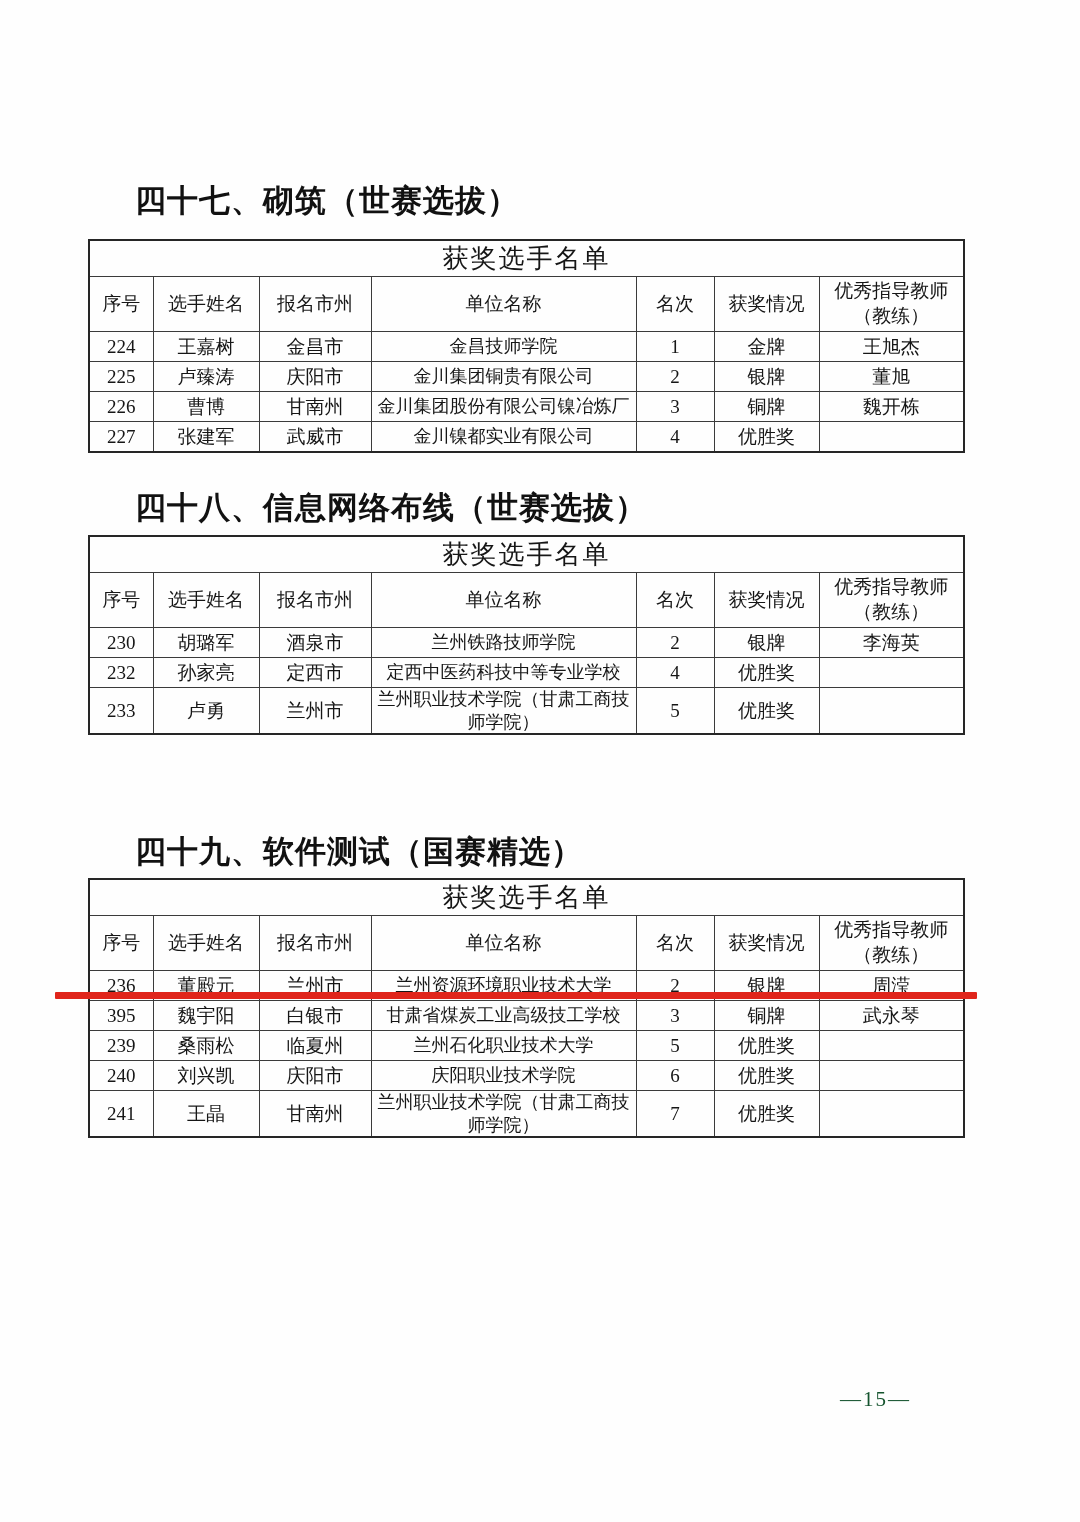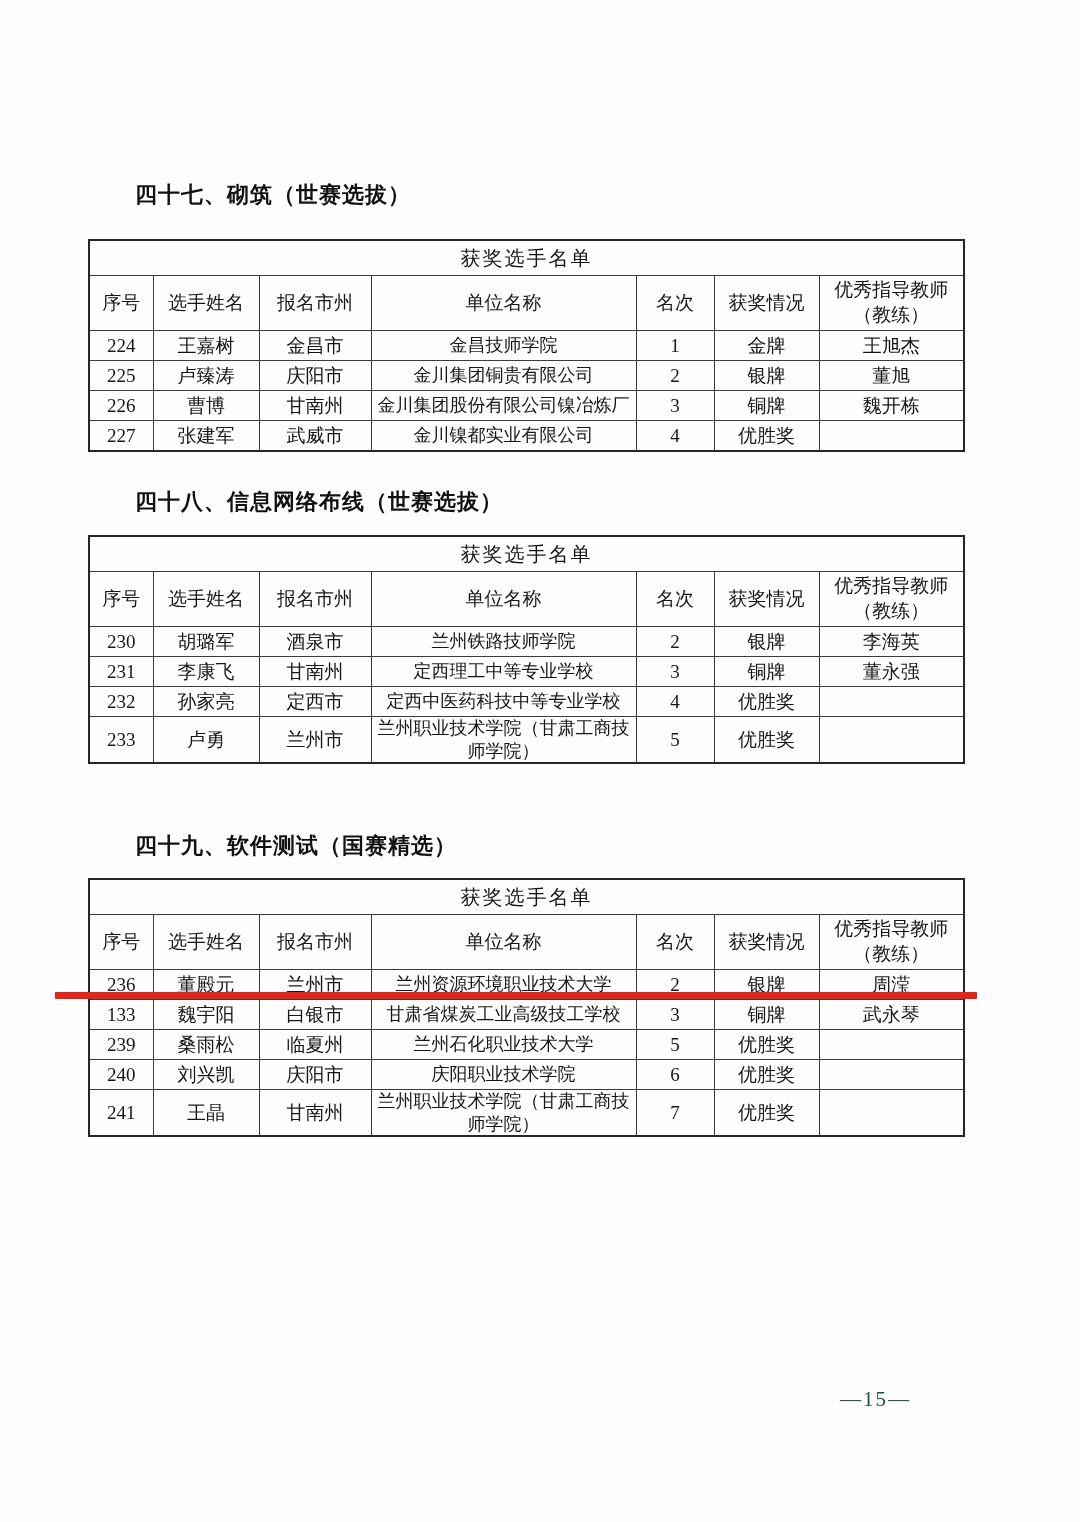--- a/index.html
+++ b/index.html
@@ -12,21 +12,21 @@
     overflow: hidden;
     font-family: "Liberation Serif", "DejaVu Serif", serif;
     color: #141414;
   }
   .section-title {
     position: absolute;
     left: 135px;
     margin: 0;
     font-family: Liberation Sans, sans-serif;
     font-weight: bold;
-    font-size: 22px;
+    font-size: 31px;
     letter-spacing: 1px;
     color: #111;
     white-space: nowrap;
   }
   #title-1 { top: 180px; }
   #title-2 { top: 487px; }
   #title-3 { top: 831px; }
 
   table.award-table {
     position: absolute;
@@ -43,21 +43,21 @@
 
   table.award-table th, table.award-table td {
     border: 1px solid #3b3b3b;
     font-weight: normal;
     text-align: center;
     vertical-align: middle;
     padding: 0 2px;
     overflow: hidden;
   }
   table.award-table { border: 2px solid #262626; }
-  tr.list-title-row th { height: 34px; font-size: 20px; letter-spacing: 2px; }
+  tr.list-title-row th { height: 34px; font-size: 26px; letter-spacing: 2px; }
   tr.col-header-row th { height: 54px; line-height: 1.3; }
   tbody td { height: 29px; line-height: 1.25; }
   td.c3 { text-align: left; padding-left: 9px; padding-right: 1px; font-size: 18px; }
   td.c0, td.c4 { font-family: "Liberation Serif", "DejaVu Serif", serif; }
   td.c2 { text-align: left; padding-left: 13px; }
 
   .red-underline {
     position: absolute;
     left: 55px;
     top: 992px;
@@ -181,29 +181,20 @@
         <tr>
           <td class="c0">230</td>
           <td class="c1">胡璐军</td>
           <td class="c2">酒泉市</td>
           <td class="c3">兰州铁路技师学院</td>
           <td class="c4">2</td>
           <td class="c5">银牌</td>
           <td class="c6">李海英</td>
         </tr>
         <tr>
-          <td class="c0">231</td>
-          <td class="c1">李康飞</td>
-          <td class="c2">甘南州</td>
-          <td class="c3">定西理工中等专业学校</td>
-          <td class="c4">3</td>
-          <td class="c5">铜牌</td>
-          <td class="c6">董永强</td>
-        </tr>
-        <tr>
           <td class="c0">232</td>
           <td class="c1">孙家亮</td>
           <td class="c2">定西市</td>
           <td class="c3">定西中医药科技中等专业学校</td>
           <td class="c4">4</td>
           <td class="c5">优胜奖</td>
           <td class="c6"></td>
         </tr>
         <tr>
           <td class="c0">233</td>
@@ -249,21 +240,21 @@
         <tr>
           <td class="c0">236</td>
           <td class="c1">董殿元</td>
           <td class="c2">兰州市</td>
           <td class="c3">兰州资源环境职业技术大学</td>
           <td class="c4">2</td>
           <td class="c5">银牌</td>
           <td class="c6">周滢</td>
         </tr>
         <tr>
-          <td class="c0">133</td>
+          <td class="c0">395</td>
           <td class="c1">魏宇阳</td>
           <td class="c2">白银市</td>
           <td class="c3">甘肃省煤炭工业高级技工学校</td>
           <td class="c4">3</td>
           <td class="c5">铜牌</td>
           <td class="c6">武永琴</td>
         </tr>
         <tr>
           <td class="c0">239</td>
           <td class="c1">桑雨松</td>

